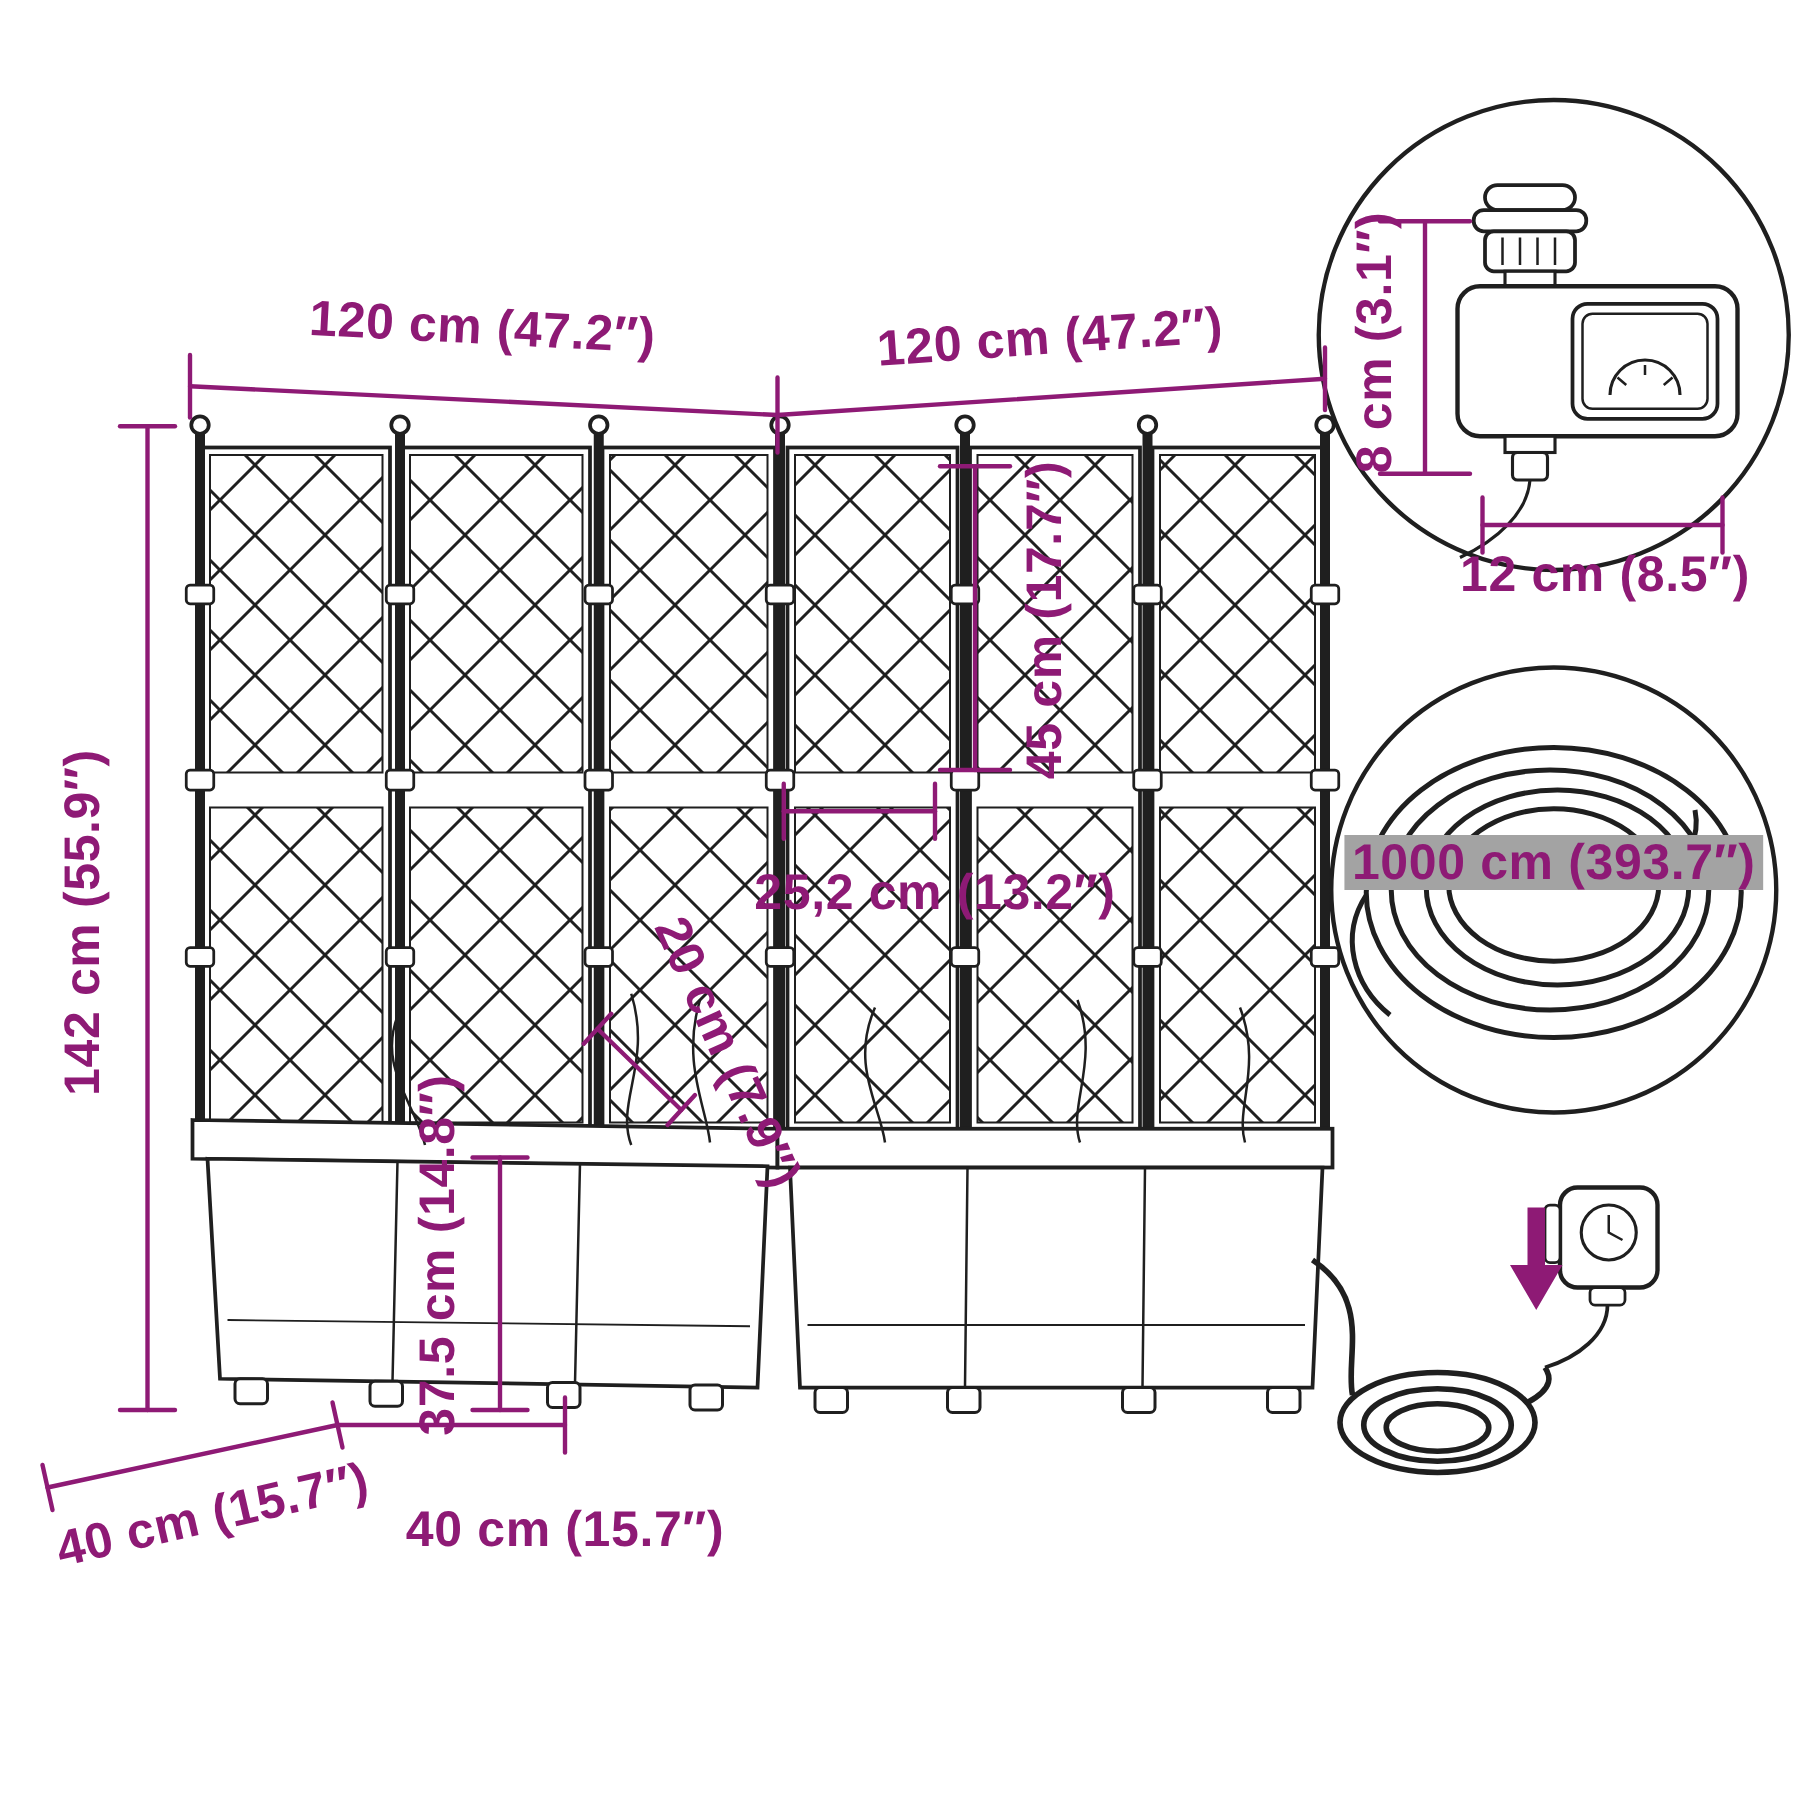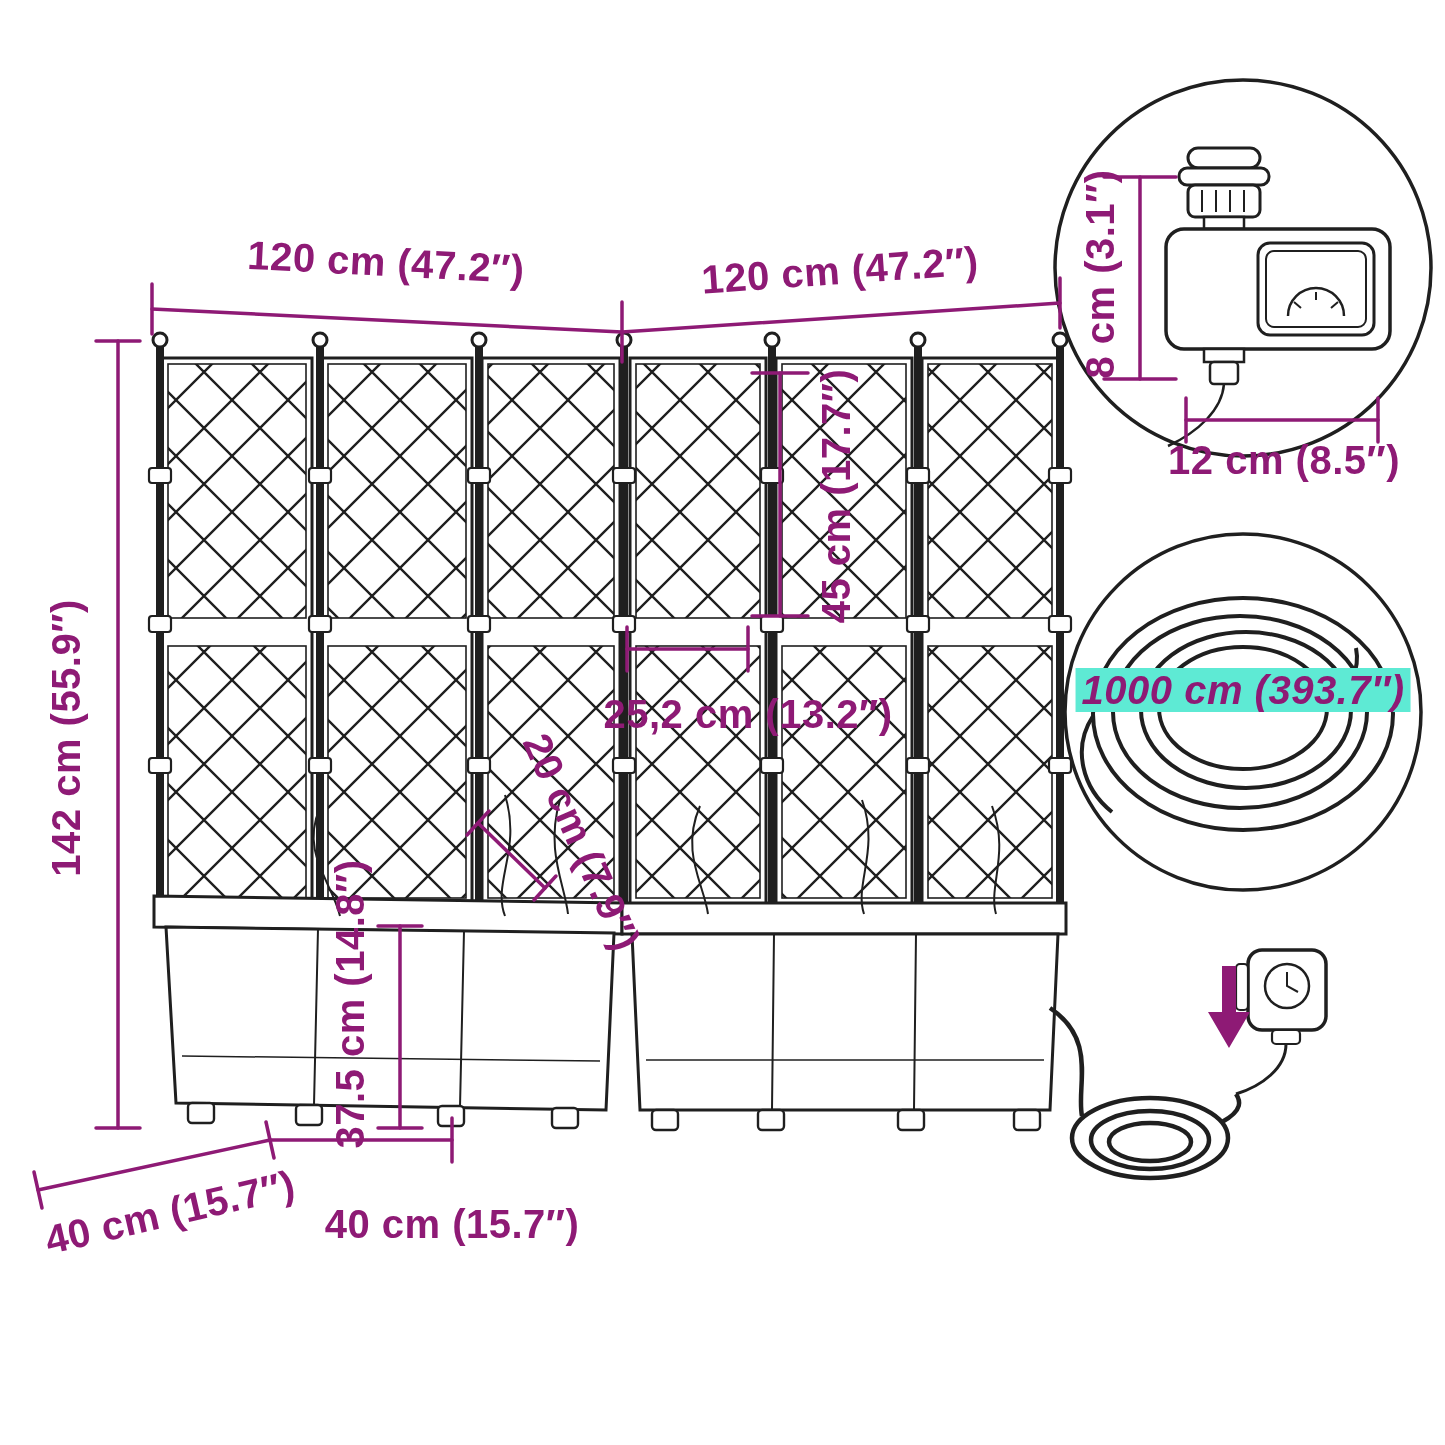--- a/index.html
+++ b/index.html
@@ -8,21 +8,21 @@
     position:relative; width:1445px; height:1445px; background:#fff;
     font-family:"Liberation Sans", sans-serif; overflow:hidden;
   }
   svg.art { position:absolute; left:0; top:0; }
   .dim {
     position:absolute;
     font-weight:700; font-size:40px; line-height:1;
     color:#8E1A75; white-space:nowrap; letter-spacing:0.5px;
     transform:translate(-50%,-50%) rotate(var(--r,0deg));
   }
-  .dim.halo { background:#5eead4; padding:2px 6px;font-style:italic; }
+  .dim.halo { background:#a3a3a3; padding:2px 6px; }
 </style>
 </head>
 <body>
 
 <div class="canvas">
 
 <svg class="art" width="1445" height="1445" viewBox="0 0 1445 1445">
   <defs>
     <pattern id="lattice" width="56" height="56" patternUnits="userSpaceOnUse" patternTransform="translate(8 8)">
       <path d="M0 0 L56 56 M56 0 L0 56" stroke="#1f1f1f" stroke-width="2.4" fill="none"></path>

